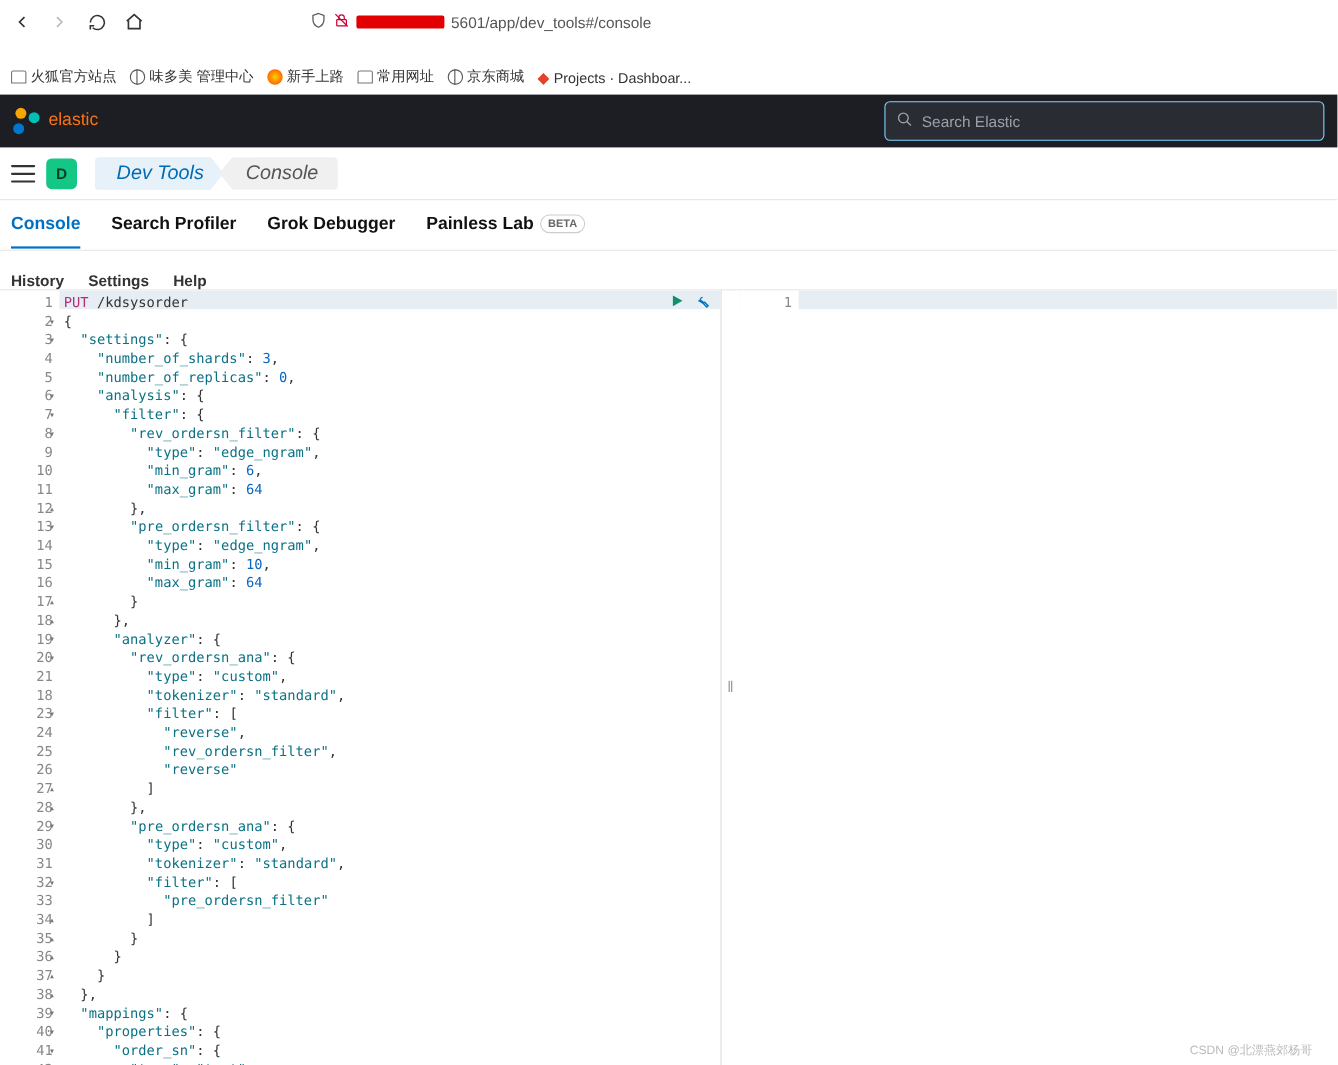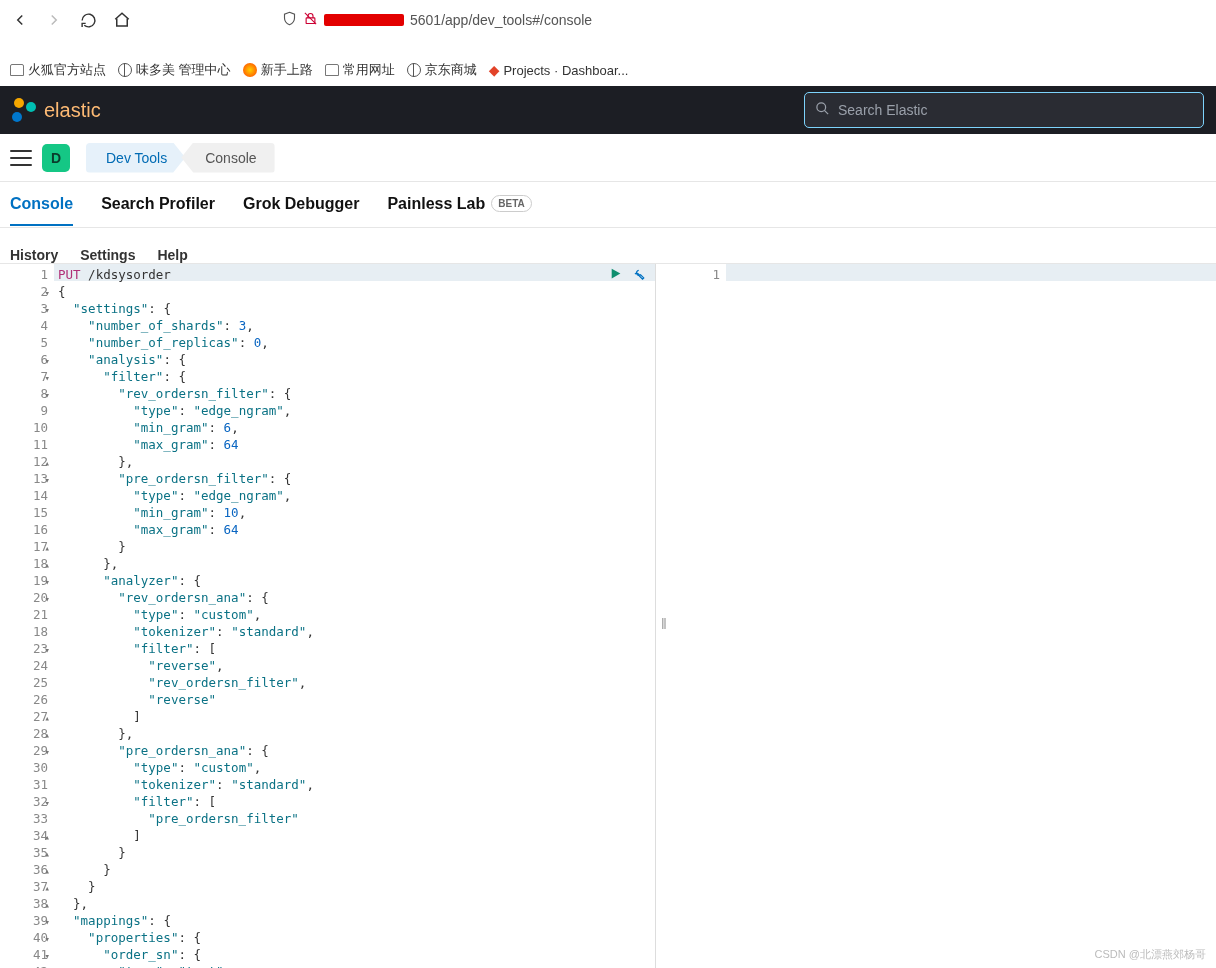--- a/index.html
+++ b/index.html
@@ -23,30 +23,30 @@
   .bm-gl { color:#e24329; font-size:14px; }
 
   
   .elastic-header { background:#1c1e24; height:48px; display:flex; align-items:center; padding:0 12px; gap:10px; }
   .elastic-logo { display:flex; align-items:center; gap:8px; }
   .logo-cluster { width:24px; height:24px; position:relative; }
   .logo-cluster span { position:absolute; width:10px; height:10px; border-radius:50%; }
   .logo-cluster .c1{ background:#f5a700; left:2px; top:0;}
   .logo-cluster .c2{ background:#00bfb3; right:0; top:4px;}
   .logo-cluster .c3{ background:#0077cc; left:0; bottom:0;}
-  .elastic-text { color:#fdba74; font-size:20px; font-weight:500; }
+  .elastic-text { color:#f97316; font-size:16px; font-weight:500; }
   .elastic-search { margin-left:auto; width:400px; height:36px; background:#2a2c33; border:1px solid #7dd3fc; border-radius:5px; display:flex; align-items:center; padding:0 10px; gap:8px; color:#9aa0aa; }
 
   
   .sub-header { height:48px; display:flex; align-items:center; padding:0 10px; gap:10px; border-bottom:1px solid #e6e6e6; }
   .hamburger { width:22px; height:16px; display:flex; flex-direction:column; justify-content:space-between; }
   .hamburger span{ height:2px; background:#333; border-radius:1px; }
   .space-badge { width:28px; height:28px; background:#15c785; color:#0a3d2c; border-radius:5px; display:flex; align-items:center; justify-content:center; font-weight:600; }
   .breadcrumb { display:flex; align-items:center; margin-left:6px; }
-  .crumb { position:relative; height:30px; display:flex; align-items:center; padding:0 18px 0 20px; font-size:14px; }
+  .crumb { position:relative; height:30px; display:flex; align-items:center; padding:0 18px 0 20px; font-size:18px;font-style:italic; }
   .crumb.a { background:#e6f1fa; color:#006bb4; clip-path: polygon(0 0, calc(100% - 12px) 0, 100% 50%, calc(100% - 12px) 100%, 0 100%, 0 50%); border-radius:4px 0 0 4px; }
   .crumb.b { background:#f0f0f0; color:#555; margin-left:-4px; clip-path: polygon(12px 0, 100% 0, 100% 100%, 12px 100%, 0 50%); border-radius:0 4px 4px 0; padding-left:24px;}
 
   
   .devtool-tabs { display:flex; align-items:center; height:46px; padding:0 10px; gap:28px; border-bottom:1px solid #e6e6e6; }
   .dtab { font-size:16px; font-weight:700; color:#111; padding:11px 0; border-bottom:2px solid transparent; display:flex; align-items:center; gap:6px;}
   .dtab.active { color:#0071c2; border-bottom-color:#0071c2; }
   .beta { font-size:10px; font-weight:700; padding:2px 6px; border:1px solid #ccc; border-radius:10px; color:#666; }
 
   
@@ -68,21 +68,21 @@
   .kw-method{ color:#b02f77; font-weight:500;}
   .pun{ color:#333;}
   .str{ color:#0b7285;}
   .num{ color:#0a66c2;}
   .plain{ color:#333;}
 
   .run-icons { position:absolute; top:2px; right:10px; display:flex; gap:8px; color:#0f8f6f; align-items:center;}
   .run-icons .wrench{ color:#0071c2;}
   .run-icons svg { display:block;}
 
-  .watermark { position:fixed; right:10px; bottom:6px; font-size:11px; color:#bbb;margin-left:17px; }
+  .watermark { position:fixed; right:23px; bottom:6px; font-size:11px; color:#bbb;margin-left:17px; }
 </style>
 </head>
 <body>
 
 <div class="browser-bar">
   <div class="nav-btn">
     <svg width="18" height="18" viewBox="0 0 24 24" fill="none" stroke="#333" stroke-width="2">
         <path d="M15 6l-6 6 6 6"></path>
       </svg>
   </div>

